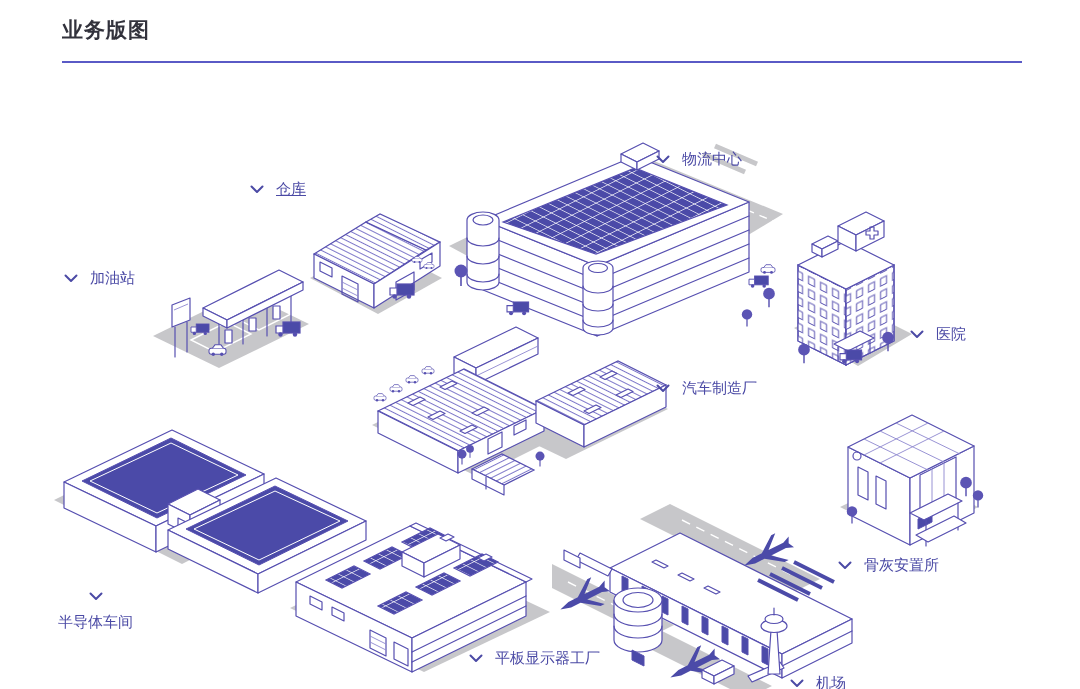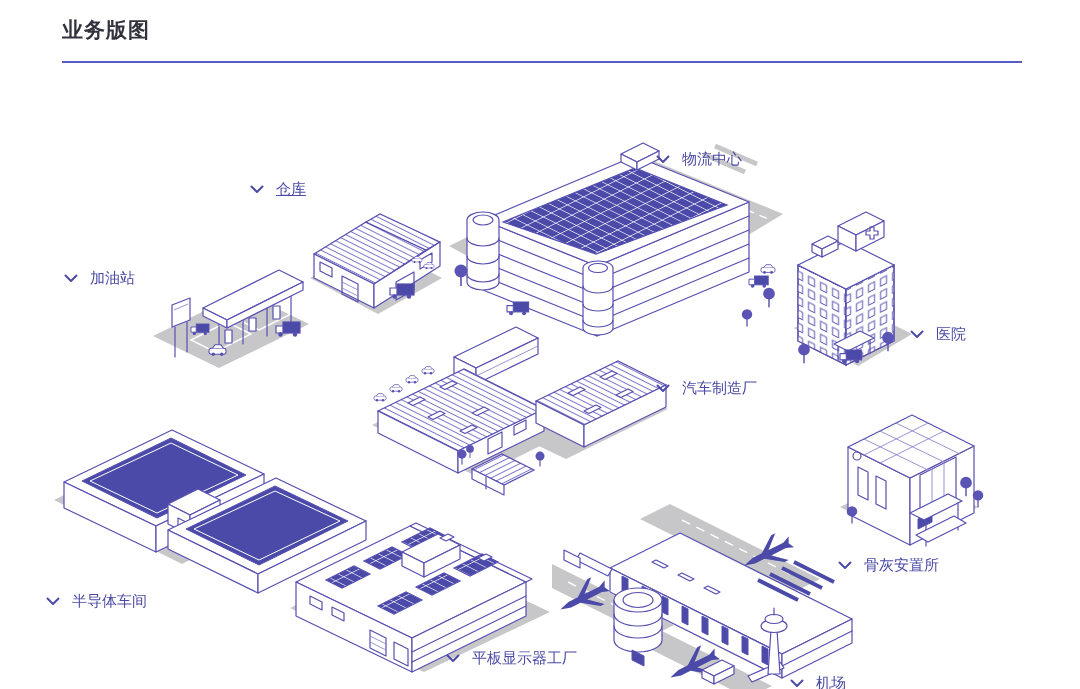--- a/index.html
+++ b/index.html
@@ -375,27 +375,27 @@
       <polyline points="1.5,1.5 7,7 12.5,1.5" fill="none" stroke="#4b4aa5" stroke-width="2" stroke-linecap="round" stroke-linejoin="round"></polyline>
     </svg>
   <span>汽车制造厂</span>
 </div>
 <div class="site-label" style="left:838px;top:556px;">
   <svg class="chev" width="14" height="9" viewBox="0 0 14 9">
       <polyline points="1.5,1.5 7,7 12.5,1.5" fill="none" stroke="#4b4aa5" stroke-width="2" stroke-linecap="round" stroke-linejoin="round"></polyline>
     </svg>
   <span>骨灰安置所</span>
 </div>
-<div class="site-label" style="left:46px;top:592px;">
+<div class="site-label" style="left:58px;top:592px;flex-direction:column;">
   <svg class="chev" width="14" height="9" viewBox="0 0 14 9">
       <polyline points="1.5,1.5 7,7 12.5,1.5" fill="none" stroke="#4b4aa5" stroke-width="2" stroke-linecap="round" stroke-linejoin="round"></polyline>
     </svg>
   <span>半导体车间</span>
 </div>
-<div class="site-label" style="left:446px;top:649px;">
+<div class="site-label" style="left:469px;top:649px;">
   <svg class="chev" width="14" height="9" viewBox="0 0 14 9">
       <polyline points="1.5,1.5 7,7 12.5,1.5" fill="none" stroke="#4b4aa5" stroke-width="2" stroke-linecap="round" stroke-linejoin="round"></polyline>
     </svg>
   <span>平板显示器工厂</span>
 </div>
 <div class="site-label" style="left:790px;top:634px;margin-top:40px;">
   <svg class="chev" width="14" height="9" viewBox="0 0 14 9">
       <polyline points="1.5,1.5 7,7 12.5,1.5" fill="none" stroke="#4b4aa5" stroke-width="2" stroke-linecap="round" stroke-linejoin="round"></polyline>
     </svg>
   <span>机场</span>

